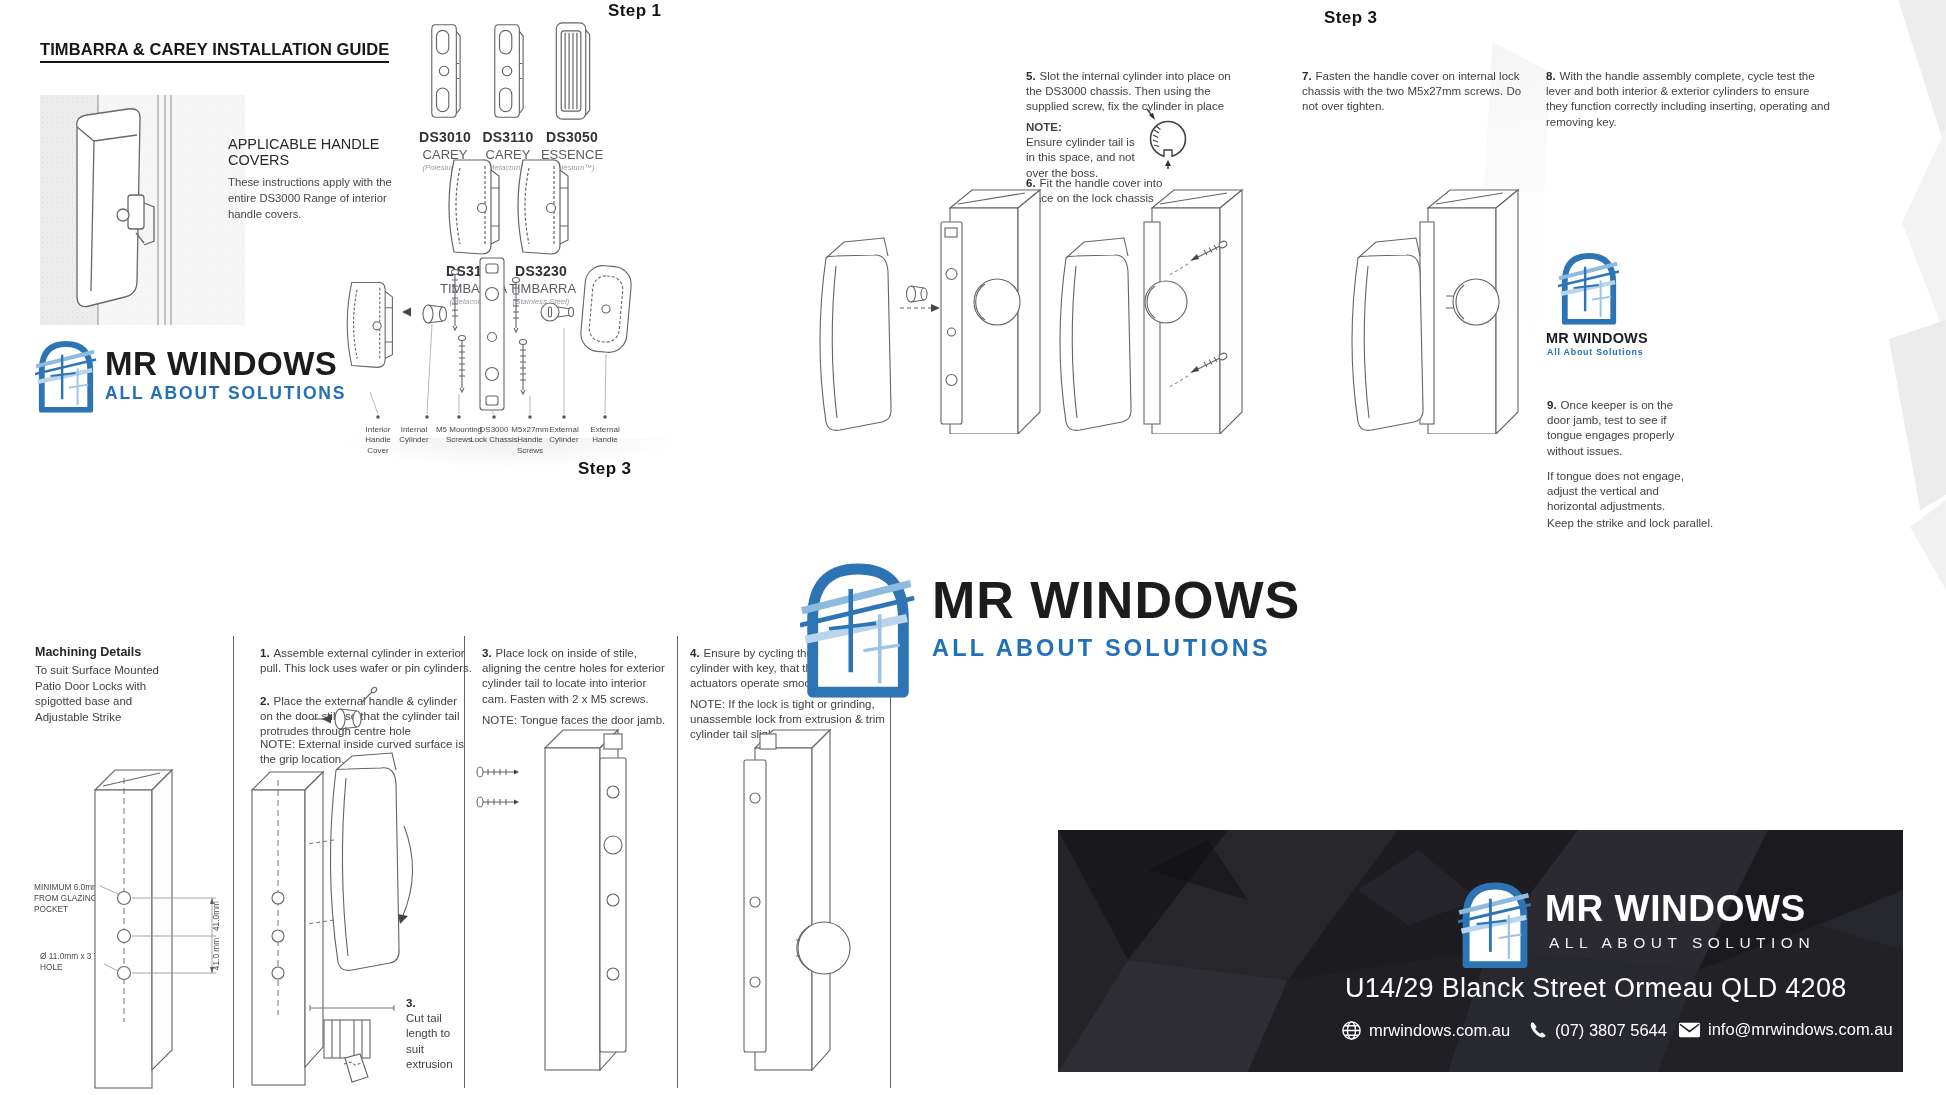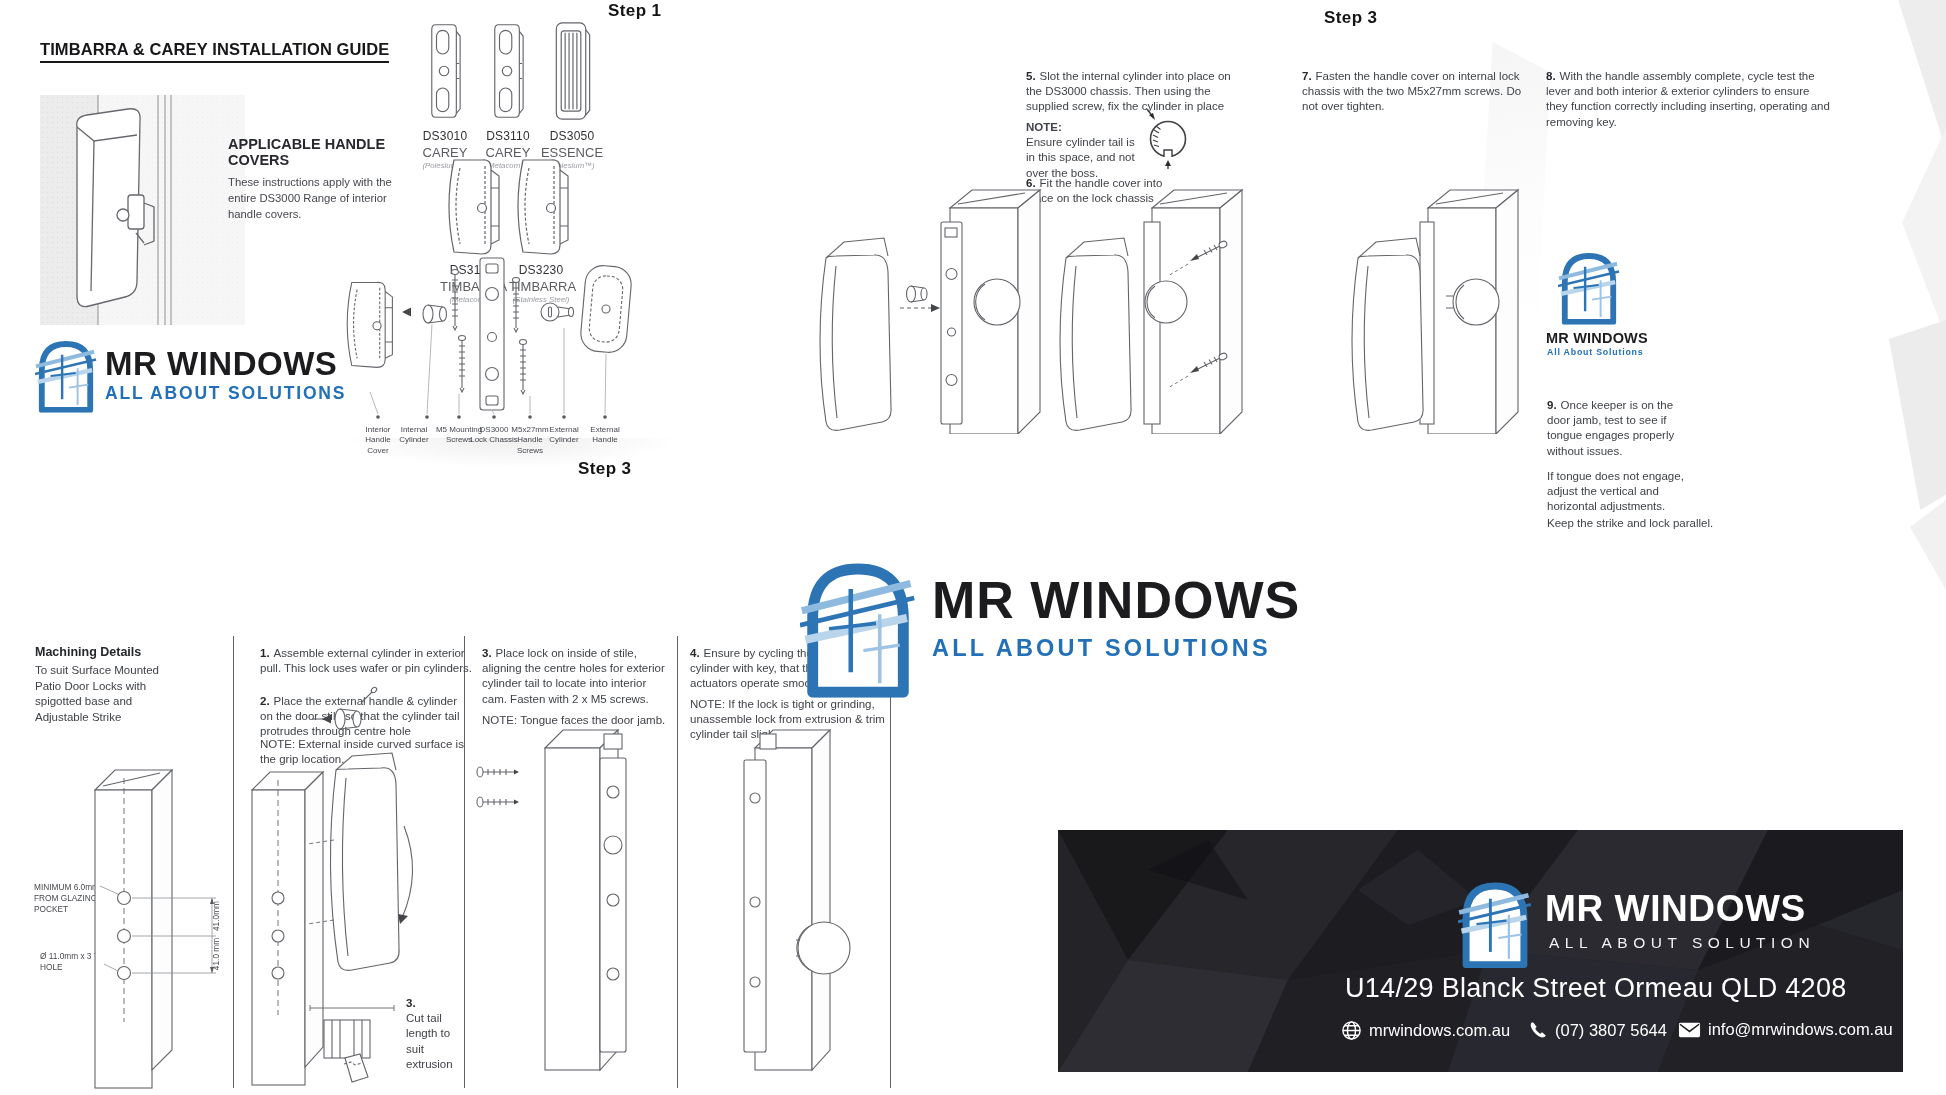--- a/index.html
+++ b/index.html
@@ -23,28 +23,28 @@
 
   #doc-title{position:absolute;left:40px;top:40px;font-size:16.5px;font-weight:700;color:#17171a;
              letter-spacing:.1px;border-bottom:2px solid #17171a;padding-bottom:2px}
 
   #handle-illus{position:absolute;left:40px;top:95px;width:205px;height:230px;
      background-color:#ececec;background-image:radial-gradient(#dcdcdd .9px,rgba(0,0,0,0) 1px);background-size:5px 5px}
   #handle-illus::after{content:"";position:absolute;left:58px;top:0;right:0;bottom:0;background:rgba(255,255,255,.5)}
   #handle-illus svg{position:absolute;left:0;top:0;z-index:2}
 
   #applicable{position:absolute;left:228px;top:136px;width:195px}
-  #applicable h2{font-size:14.5px;font-weight:700;color:#27292e;margin-bottom:6px}
+  #applicable h2{font-size:14.5px;font-weight:400;color:#27292e;margin-bottom:6px}
   #applicable p{font-size:11.3px;line-height:1.42;color:#44474d}
 
   .cover{position:absolute;width:64px;text-align:center}
   #c1{left:413px;top:20px}#c2{left:476px;top:20px}#c3{left:540px;top:20px}
   #c4{left:440px;top:156px}#c5{left:509px;top:156px}
   .cover figcaption{margin-top:3px}
-  .cover .model{font-size:12px;font-weight:400;color:#303236;letter-spacing:.2px}
+  .cover .model{font-size:14px;font-weight:700;color:#303236;letter-spacing:.2px}
   .cover .cname{font-size:13px;color:#5a5c61;margin-top:2px}
   .cover .finish{font-size:7.8px;font-style:italic;color:#9a9ca1;margin-top:1px}
 
   #exploded-svg{position:absolute;left:340px;top:250px}
   .plabel{position:absolute;top:425px;width:48px;margin-left:-24px;font-size:8px;line-height:1.3;color:#44474d;text-align:center}
   #pl0{left:378px}#pl1{left:414px}#pl2{left:459px}#pl3{left:494px}#pl4{left:530px}#pl5{left:564px}#pl6{left:605px}
 
   #logo-left{position:absolute;left:35px;top:337px;display:flex;align-items:flex-start}
   #logo-left svg{width:62px;height:76px}
   #logo-left .ltext{margin-left:8px;padding-top:10px}

